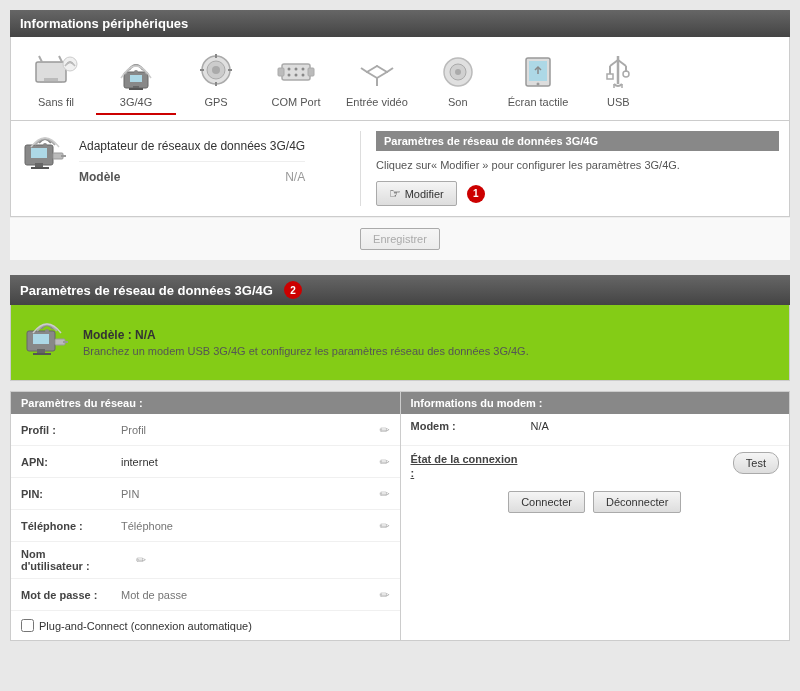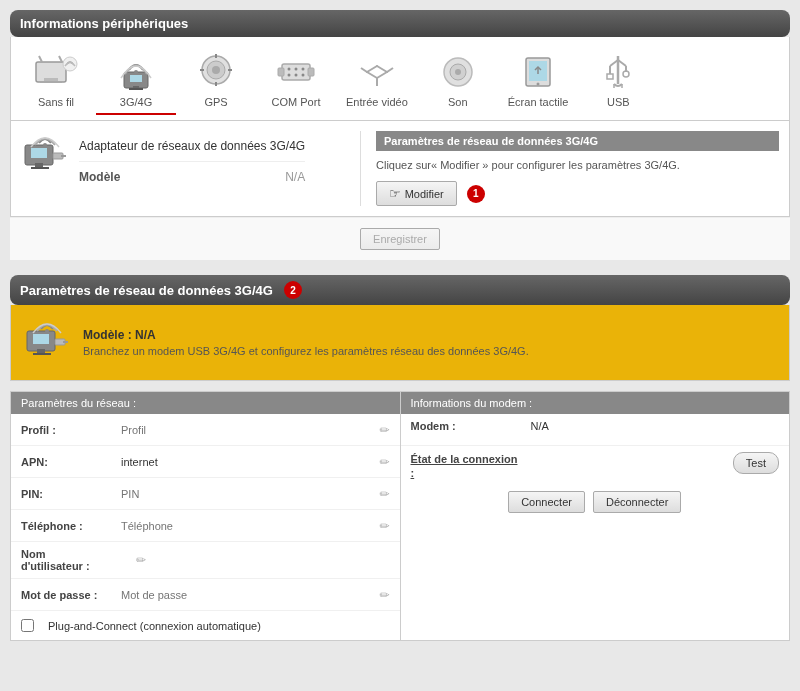--- a/index.html
+++ b/index.html
@@ -174,21 +174,21 @@
     }
 
     .section2-header-row {
       display: flex;
       align-items: center;
       gap: 5px;
       margin-bottom: 0;
     }
 
     .modem-info-box {
-      background: #eab308;
+      background: #84cc16;
       border: 1px solid #ccc;
       border-top: none;
       padding: 12px;
       display: flex;
       align-items: center;
       gap: 12px;
       margin-bottom: 10px;
     }
 
     .modem-text .modem-model {
@@ -216,21 +216,21 @@
 
     .params-right {
       flex: 1;
     }
 
     .col-header {
       background: #888;
       color: white;
       padding: 5px 10px;
       font-size: 11px;
-      font-weight: normal;
+      font-weight: bold;
     }
 
     .field-row {
       display: flex;
       align-items: center;
       padding: 6px 10px;
       border-bottom: 1px solid #f0f0f0;
       min-height: 32px;
     }
 
@@ -285,33 +285,32 @@
       display: flex;
       gap: 8px;
       justify-content: center;
       padding: 8px 10px;
     }
 
     .checkbox-row {
       padding: 8px 10px;
       display: flex;
       align-items: center;
-      gap: 14px;
+      gap: 5px;
       font-size: 11px;
     }
 
     .section-full-header {
       background: linear-gradient(to bottom, #666, #444);
       color: white;
       padding: 6px 10px;
       font-size: 13px;
       font-weight: bold;
       display: flex;
       align-items: center;
-      border-radius: 8px;
     }
   </style>
 </head>
 <body>
 
 <div class="page-wrapper">
 
   <div>
     <div class="section-full-header">
       <span>Informations périphériques</span>

